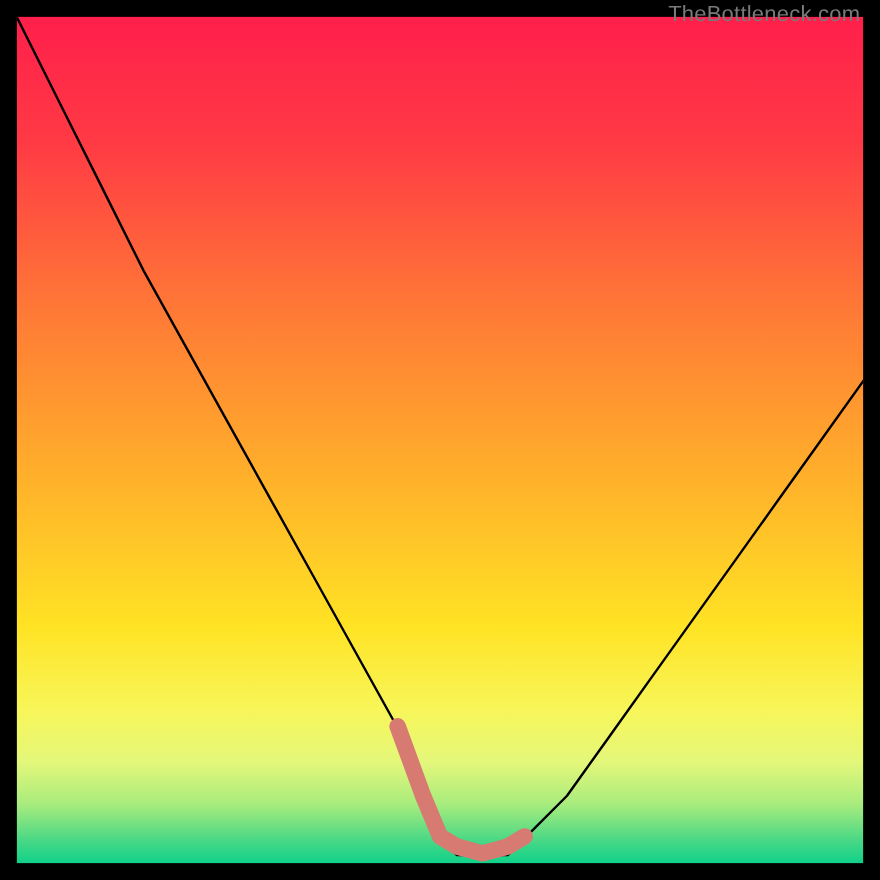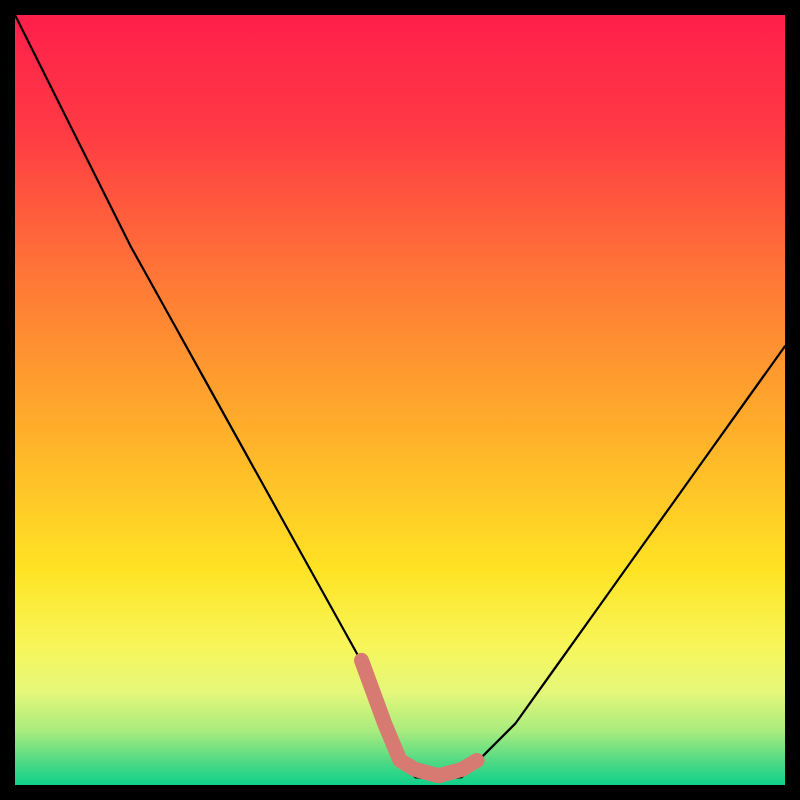--- a/index.html
+++ b/index.html
@@ -76,13 +76,14 @@
       <rect x="0" y="0" width="770" height="770" fill="url(#bg)"></rect>
     </svg>
 
     <svg class="curves" viewBox="0 0 770 770" preserveAspectRatio="none">
       <path fill="none" stroke="#000" stroke-width="2.2" stroke-linecap="round" stroke-linejoin="round" d="M0.0 0.0 L38.5 77.0 L77.0 154.0 L115.5 231.0 L154.0 300.3 L192.5 369.6 L231.0 438.9 L269.5 508.2 L308.0 577.5 L346.5 646.8 L369.6 716.1 L385.0 746.9 L400.4 762.3 L423.5 762.3 L446.6 762.3 L462.0 746.9 L500.5 708.4 L539.0 654.5 L577.5 600.6 L616.0 546.7 L654.5 492.8 L693.0 438.9 L731.5 385.0 L770.0 331.1"></path>
       <path fill="none" stroke="#d77b72" stroke-width="15" stroke-linecap="round" stroke-linejoin="round" d="M346.5 645.3 L369.6 708.4 L385.0 745.4 L400.4 754.6 L423.5 760.8 L446.6 754.6 L462.0 745.4"></path>
     </svg>
 
   </div>
 
+  <div class="watermark">TheBottleneck.com</div>
 </div>
 
 </body></html>

